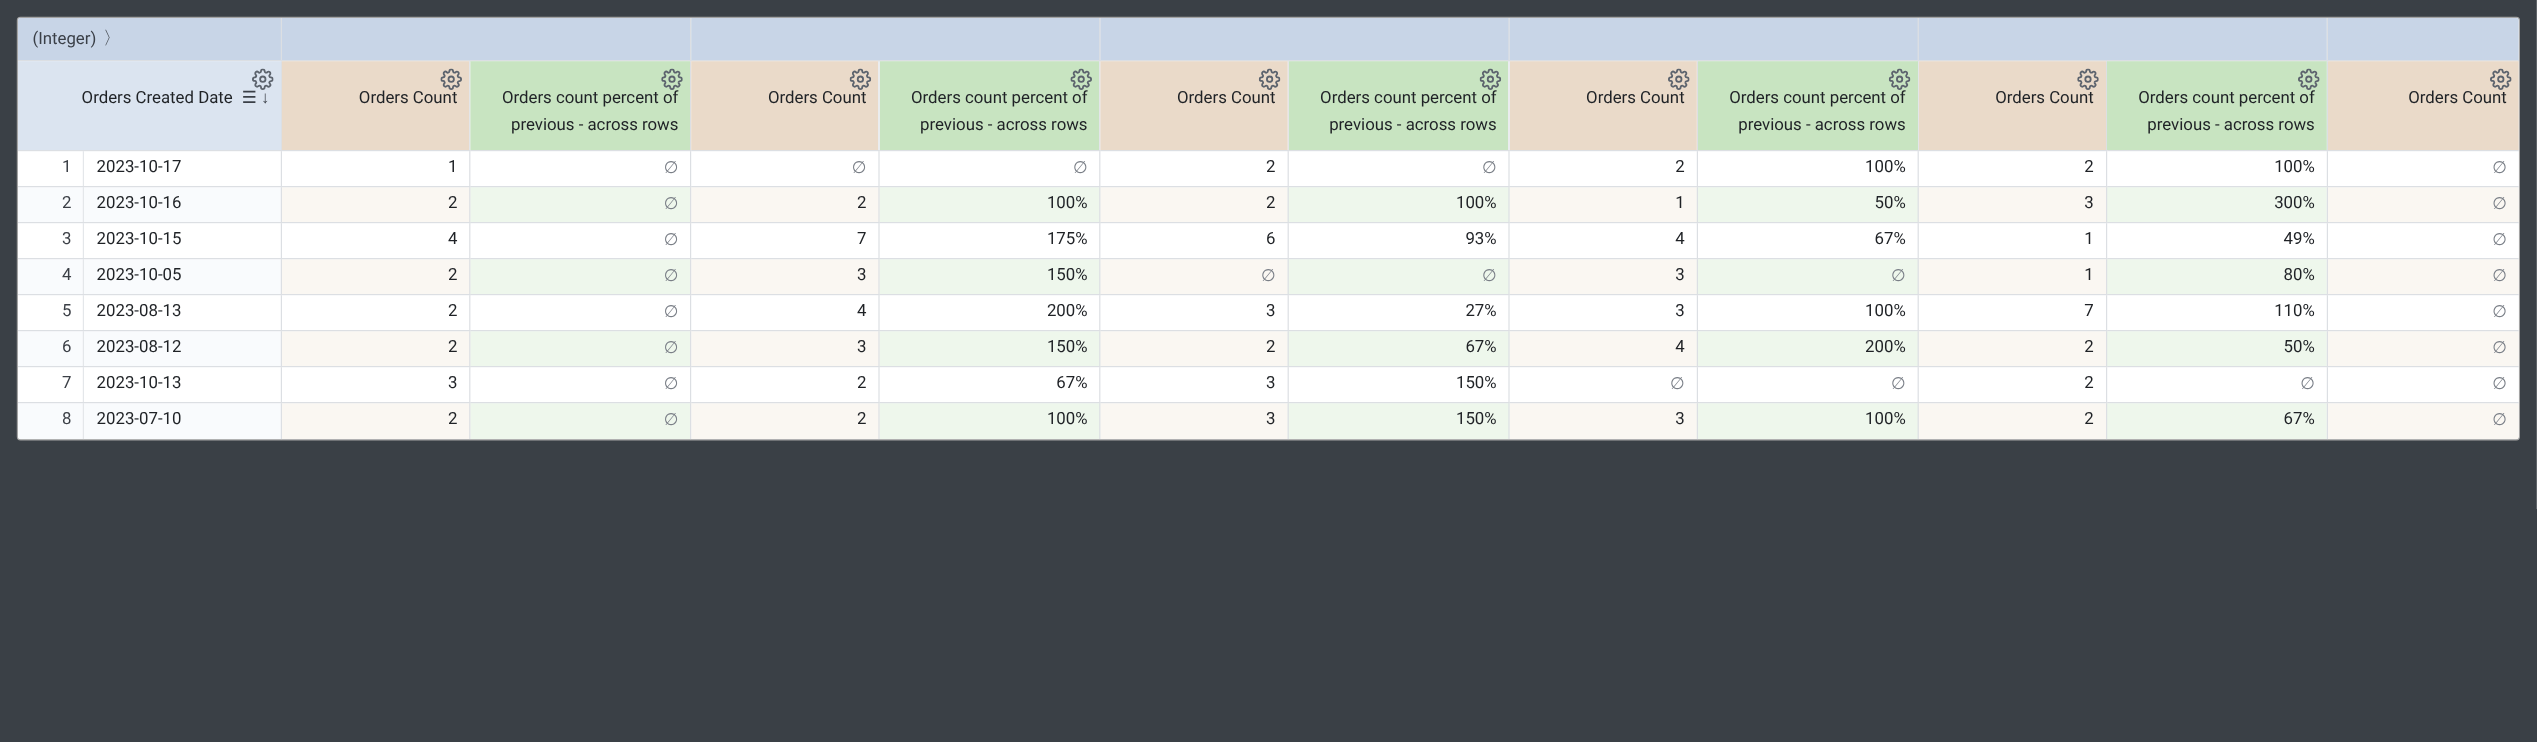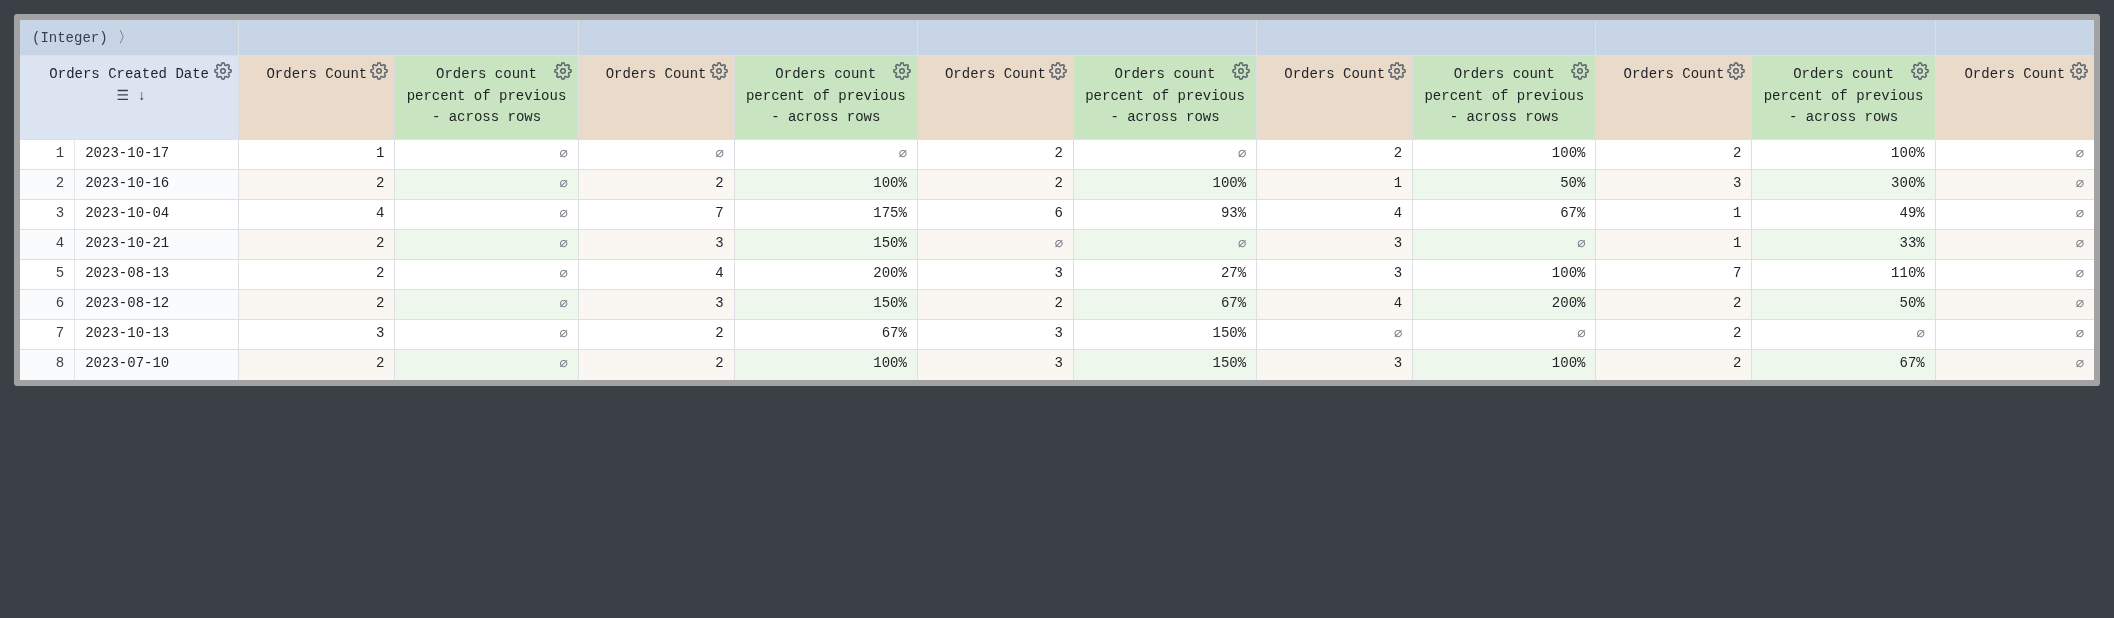--- a/index.html
+++ b/index.html
@@ -5,24 +5,23 @@
   * { box-sizing: border-box; margin: 0; padding: 0; }
   body {
     background: #3a4046;
     font-family: -apple-system, BlinkMacSystemFont, "Segoe UI", Roboto, Helvetica, Arial, sans-serif;
     font-size: 14px;
     color: #1f2226;
     padding: 14px;
   }
   .table-wrap {
     background: #ffffff;
-    border: 6px solid #a3a3a3;
+    border: 1px solid #a3a3a3;
     border-radius: 3px;
     overflow: hidden;
-    font-family: Liberation Mono, monospace;
   }
   table {
     border-collapse: collapse;
     width: 100%;
     table-layout: fixed;
   }
   th, td {
     border-right: 1px solid #dcdfe3;
     border-bottom: 1px solid #dcdfe3;
     vertical-align: top;
@@ -37,24 +36,24 @@
     color: #3a3f47;
     font-weight: 400;
     text-align: left;
     padding: 8px 12px;
     height: 32px;
   }
   .chevron { font-size: 15px; padding-left: 2px; color:#4a4f56; }
 
   
   .colhdr th {
-    text-align: center;
+    text-align: right;
     font-weight: 400;
     line-height: 1.55;
-    padding: 8px 10px 10px 10px;
+    padding: 21px 10px 10px 10px;
     position: relative;
   }
   .hdr-blue  { background: #dbe4f0; }
   .hdr-tan   { background: #eadac9; }
   .hdr-green { background: #c8e4c1; }
   .gear {
     position: absolute;
     top: 6px;
     right: 6px;
     width: 18px;
@@ -263,46 +262,46 @@
           <td class="count">2</td>
           <td class="pct">100%</td>
           <td class="count">1</td>
           <td class="pct">50%</td>
           <td class="count">3</td>
           <td class="pct">300%</td>
           <td class="count"><span class="nullglyph">∅</span></td>
         </tr>
         <tr>
           <td class="idx">3</td>
-          <td class="date">2023-10-04</td>
+          <td class="date">2023-10-15</td>
           <td class="count">4</td>
           <td class="pct"><span class="nullglyph">∅</span></td>
           <td class="count">7</td>
           <td class="pct">175%</td>
           <td class="count">6</td>
           <td class="pct">93%</td>
           <td class="count">4</td>
           <td class="pct">67%</td>
           <td class="count">1</td>
           <td class="pct">49%</td>
           <td class="count"><span class="nullglyph">∅</span></td>
         </tr>
         <tr class="alt">
           <td class="idx">4</td>
-          <td class="date">2023-10-21</td>
+          <td class="date">2023-10-05</td>
           <td class="count">2</td>
           <td class="pct"><span class="nullglyph">∅</span></td>
           <td class="count">3</td>
           <td class="pct">150%</td>
           <td class="count"><span class="nullglyph">∅</span></td>
           <td class="pct"><span class="nullglyph">∅</span></td>
           <td class="count">3</td>
           <td class="pct"><span class="nullglyph">∅</span></td>
           <td class="count">1</td>
-          <td class="pct">33%</td>
+          <td class="pct">80%</td>
           <td class="count"><span class="nullglyph">∅</span></td>
         </tr>
         <tr>
           <td class="idx">5</td>
           <td class="date">2023-08-13</td>
           <td class="count">2</td>
           <td class="pct"><span class="nullglyph">∅</span></td>
           <td class="count">4</td>
           <td class="pct">200%</td>
           <td class="count">3</td>

